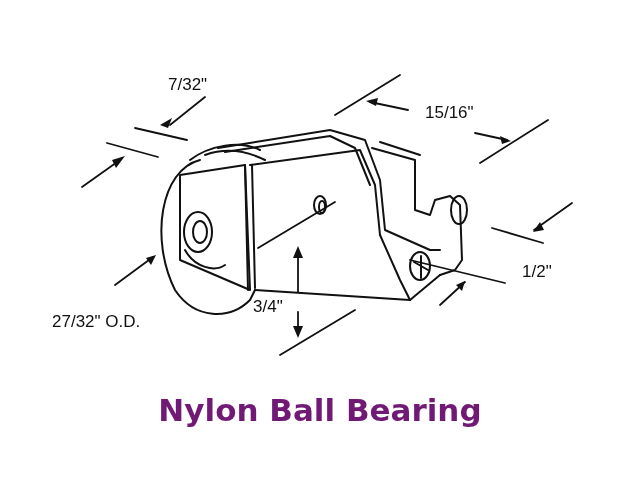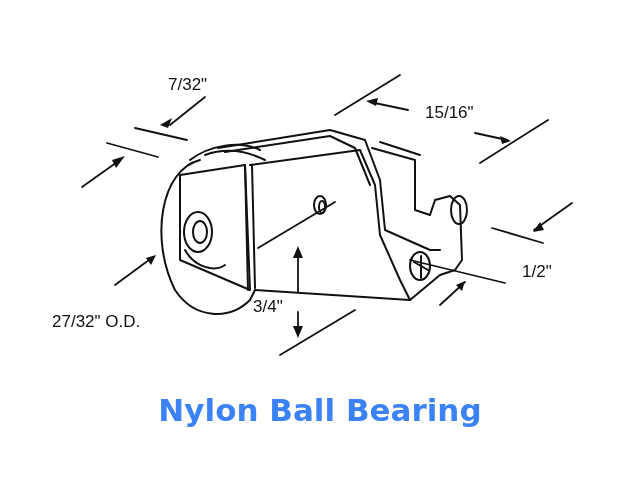--- a/index.html
+++ b/index.html
@@ -1,20 +1,20 @@
 <!DOCTYPE html>
 <html><head>
   <meta charset="utf-8">
   <style>
     html, body { margin: 0; padding: 0; background: #ffffff; }
     body { width: 640px; height: 480px; position: relative; overflow: hidden; }
     .canvas { position: absolute; left: 0; top: 0; width: 640px; height: 480px; }
     .dim { position: absolute; font-family: "Liberation Sans", sans-serif; font-size: 17px; color: #111; white-space: nowrap; }
     .caption { position: absolute; left: 0; width: 640px; top: 392px; text-align: center;
-      font-family: "DejaVu Sans", sans-serif; font-weight: bold; font-size: 31px; color: #3b82f6; }
+      font-family: "DejaVu Sans", sans-serif; font-weight: bold; font-size: 31px; color: #701a75; }
     svg { position: absolute; left: 0; top: 0; }
   </style>
 </head>
 <body>
 
 <div class="canvas">
   <svg width="640" height="480" viewBox="0 0 640 480" fill="none" stroke="#111" stroke-width="2" stroke-linejoin="round" stroke-linecap="round">
 
     <g>
       <path d="M200 160 C160 170 150 240 175 290 C195 320 230 320 250 300 L255 290"></path>

